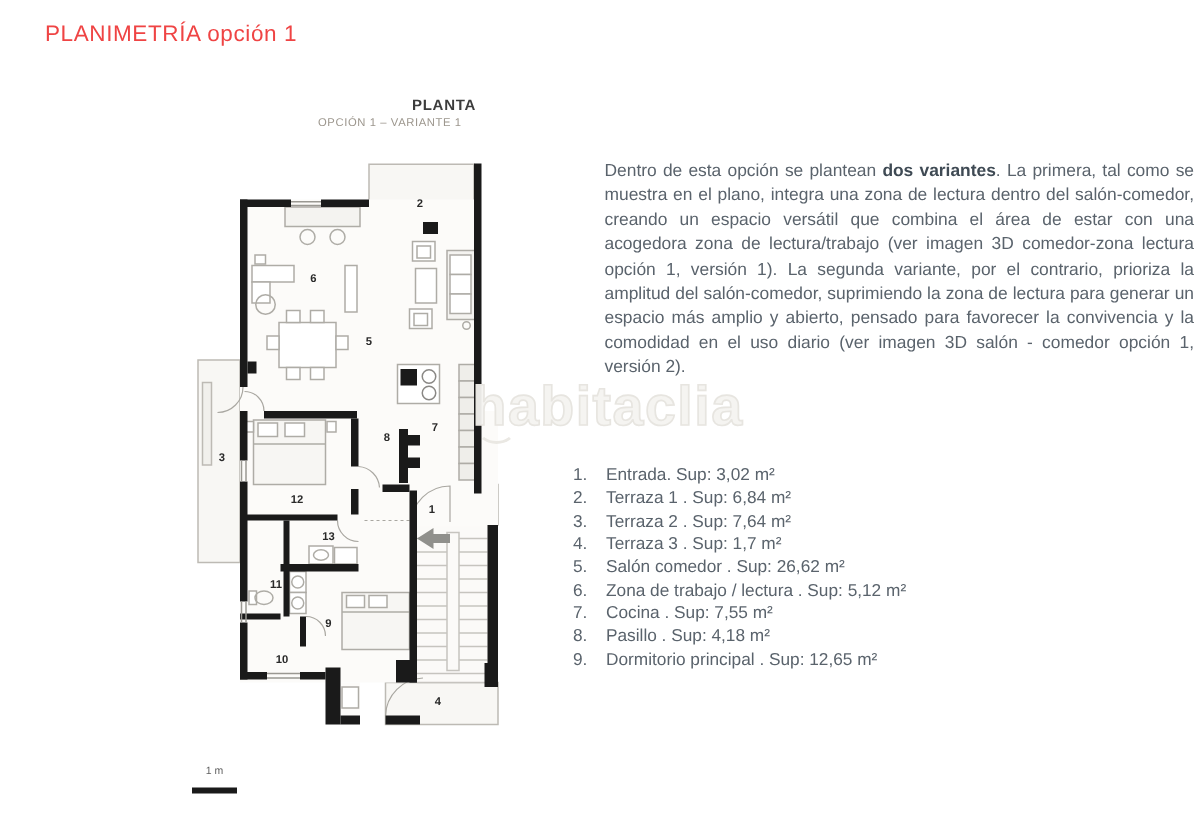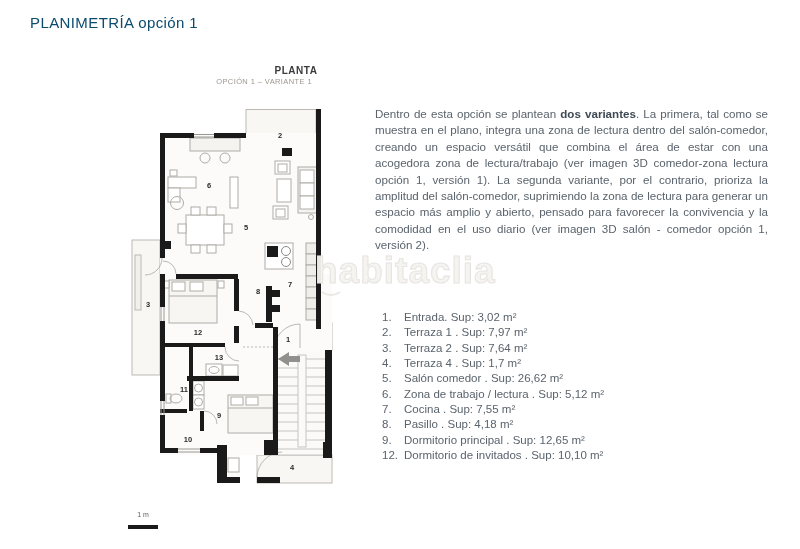--- a/index.html
+++ b/index.html
@@ -2,44 +2,44 @@
 <html><head>
 <meta charset="utf-8">
 <style>
   html,body{margin:0;padding:0;}
   body{
     width:800px;height:549px;position:relative;background:#ffffff;
     font-family:"Liberation Sans",sans-serif;overflow:hidden;
   }
   .page-title{
     position:absolute;left:30px;top:14px;font-size:15px;letter-spacing:.4px;
-    color:#0c4a6e;font-weight:400;
+    color:#ef4444;font-weight:400;
   }
   .plan-heading{
     position:absolute;left:246px;top:65px;width:100px;text-align:center;
     font-size:10px;font-weight:700;color:#3c3c3c;letter-spacing:.5px;
   }
   .plan-subheading{
-    position:absolute;left:212px;top:77px;width:100px;text-align:right;
+    position:absolute;left:212px;top:77px;width:100px;text-align:left;
     font-size:7.5px;color:#9c968d;letter-spacing:.4px;
   }
   .floor-plan{position:absolute;left:110px;top:105px;width:260px;height:390px;}
   .plan-num{font-size:7.5px;font-weight:700;fill:#2a2a2a;}
   .watermark{
     position:absolute;left:315px;top:250px;font-size:37px;font-weight:700;
     letter-spacing:1px;color:rgba(244,243,240,0.95);
     -webkit-text-stroke:1.1px #e7e5e0;pointer-events:none;z-index:5;
   }
   .watermark-swoosh{
     position:absolute;left:318px;top:276px;width:22px;height:16px;z-index:5;
     border:2px solid transparent;border-bottom-color:#eae8e3;border-radius:50%;
     pointer-events:none;
   }
   .description{
-    position:absolute;left:375px;top:106px;width:393px;
+    position:absolute;left:403px;top:106px;width:393px;
     font-size:11.6px;line-height:16.4px;color:#5a636c;text-align:justify;
   }
   .description b{color:#3f4a54;}
   .room-list{position:absolute;left:382px;top:310px;color:#5a636c;font-size:11.5px;}
   .room-row{display:flex;line-height:15.35px;}
   .room-num{width:22px;flex:none;}
   .room-label{flex:1;}
   .scale-label{
     position:absolute;left:126px;top:511px;width:34px;text-align:center;
     font-size:7px;color:#5f5f5f;
@@ -229,29 +229,29 @@
 
 <div class="description"><span>Dentro de esta opción se plantean </span><b>dos variantes</b><span>. La primera, tal como se muestra en el plano, integra una zona de lectura dentro del salón-comedor, creando un espacio versátil que combina el área de estar con una acogedora zona de lectura/trabajo (ver imagen 3D comedor-zona lectura opción 1, versión 1). La segunda variante, por el contrario, prioriza la amplitud del salón-comedor, suprimiendo la zona de lectura para generar un espacio más amplio y abierto, pensado para favorecer la convivencia y la comodidad en el uso diario (ver imagen 3D salón - comedor opción 1, versión 2).</span></div>
 
 <div class="room-list">
   <div class="room-row">
       <span class="room-num">1.</span>
       <span class="room-label">Entrada. Sup: 3,02 m²</span>
     </div>
   <div class="room-row">
       <span class="room-num">2.</span>
-      <span class="room-label">Terraza 1 . Sup: 7,97 m²</span>
+      <span class="room-label">Terraza 1 . Sup: 6,84 m²</span>
     </div>
   <div class="room-row">
       <span class="room-num">3.</span>
       <span class="room-label">Terraza 2 . Sup: 7,64 m²</span>
     </div>
   <div class="room-row">
       <span class="room-num">4.</span>
-      <span class="room-label">Terraza 4 . Sup: 1,7 m²</span>
+      <span class="room-label">Terraza 3 . Sup: 1,7 m²</span>
     </div>
   <div class="room-row">
       <span class="room-num">5.</span>
       <span class="room-label">Salón comedor . Sup: 26,62 m²</span>
     </div>
   <div class="room-row">
       <span class="room-num">6.</span>
       <span class="room-label">Zona de trabajo / lectura . Sup: 5,12 m²</span>
     </div>
   <div class="room-row">
@@ -259,20 +259,16 @@
       <span class="room-label">Cocina . Sup: 7,55 m²</span>
     </div>
   <div class="room-row">
       <span class="room-num">8.</span>
       <span class="room-label">Pasillo . Sup: 4,18 m²</span>
     </div>
   <div class="room-row">
       <span class="room-num">9.</span>
       <span class="room-label">Dormitorio principal . Sup: 12,65 m²</span>
     </div>
-  <div class="room-row">
-      <span class="room-num">12.</span>
-      <span class="room-label">Dormitorio de invitados . Sup: 10,10 m²</span>
-    </div>
 </div>
 
 <div class="scale-label">1 m</div>
 <div class="scale-bar"></div>
 
 </body></html>

